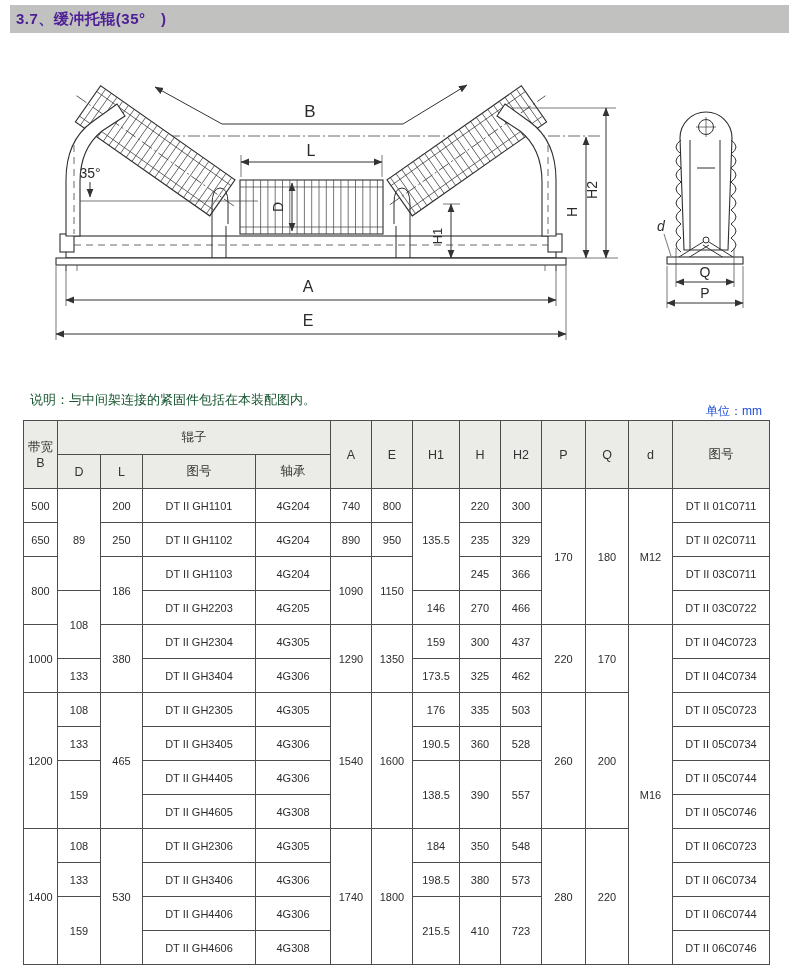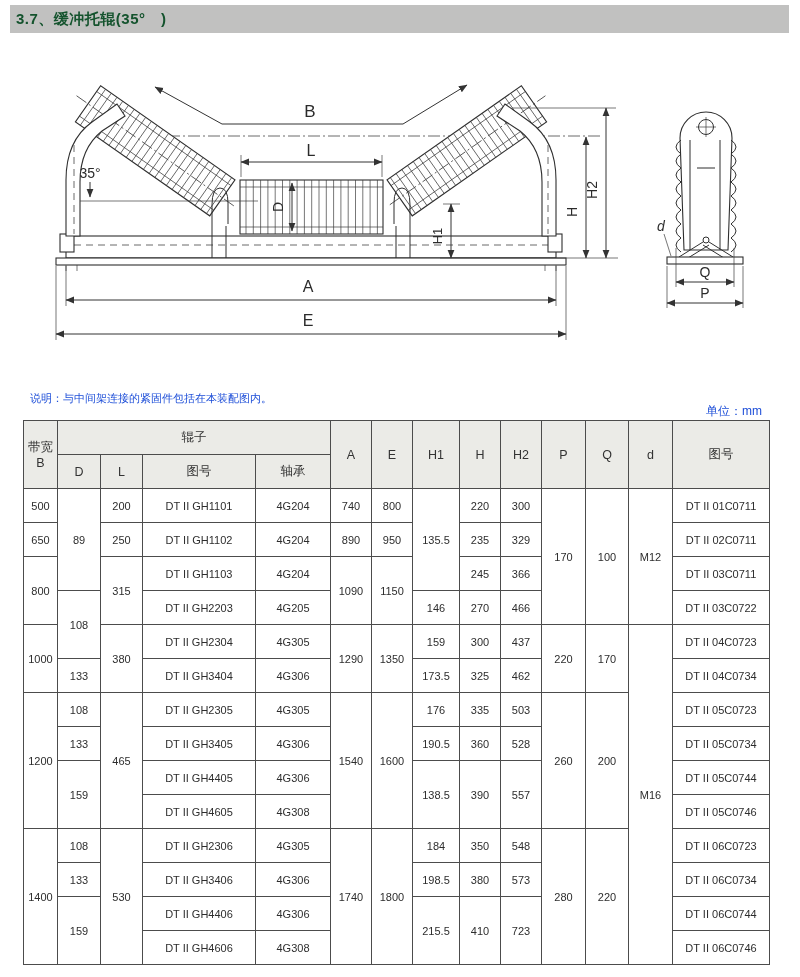--- a/index.html
+++ b/index.html
@@ -1,22 +1,22 @@
 <!DOCTYPE html>
 <html><head>
 <meta charset="utf-8">
 <style>
   html,body{margin:0;padding:0;background:#fff;}
   .page{position:relative;width:800px;height:977px;background:#ffffff;overflow:hidden;
         font-family:"Liberation Sans","DejaVu Sans",sans-serif;}
   .title-bar{position:absolute;left:10px;top:5px;width:779px;height:28px;background:#c1c1c0;
              display:flex;align-items:center;padding-left:6px;box-sizing:border-box;}
-  .title-bar span{color:#14532d;font-weight:bold;font-size:15px;letter-spacing:.5px;}
+  .title-bar span{color:#4c1d95;font-weight:bold;font-size:15px;letter-spacing:.5px;}
   .drawing{position:absolute;left:0;top:82px;width:800px;height:262px;}
-  .note{position:absolute;left:30px;top:391px;font-size:11px;color:#1d4ed8;}
+  .note{position:absolute;left:30px;top:391px;font-size:13px;color:#14532d;}
   .unit{position:absolute;right:38px;top:403px;font-size:12px;color:#1d4ed8;}
   table.spec{position:absolute;left:23px;top:420px;width:746px;border-collapse:collapse;
              table-layout:fixed;font-size:11px;color:#2d2d2d;}
   .spec th,.spec td{border:1px solid #4c4c4c;text-align:center;vertical-align:middle;
              padding:0;overflow:hidden;white-space:nowrap;}
   .spec thead th{background:#ebebe7;font-weight:normal;font-size:12.5px;height:33px;color:#333;}
   .spec tbody td{height:33px;background:#fff;}
   
   .p  {stroke:#2f2f2f;stroke-width:1.1;fill:#fff;}
   .ln {stroke:#2f2f2f;stroke-width:1;fill:none;}
@@ -284,38 +284,38 @@
           <td rowspan="3">89</td>
           <td>200</td>
           <td>DT II GH1101</td>
           <td>4G204</td>
           <td>740</td>
           <td>800</td>
           <td rowspan="3">135.5</td>
           <td>220</td>
           <td>300</td>
           <td rowspan="4">170</td>
-          <td rowspan="4">100</td>
+          <td rowspan="4">180</td>
           <td rowspan="4">M12</td>
           <td>DT II 01C0711</td>
         </tr>
         <tr>
           <td>650</td>
           <td>250</td>
           <td>DT II GH1102</td>
           <td>4G204</td>
           <td>890</td>
           <td>950</td>
           <td>235</td>
           <td>329</td>
           <td>DT II 02C0711</td>
         </tr>
         <tr>
           <td rowspan="2">800</td>
-          <td rowspan="2">315</td>
+          <td rowspan="2">186</td>
           <td>DT II GH1103</td>
           <td>4G204</td>
           <td rowspan="2">1090</td>
           <td rowspan="2">1150</td>
           <td>245</td>
           <td>366</td>
           <td>DT II 03C0711</td>
         </tr>
         <tr>
           <td rowspan="2">108</td>

